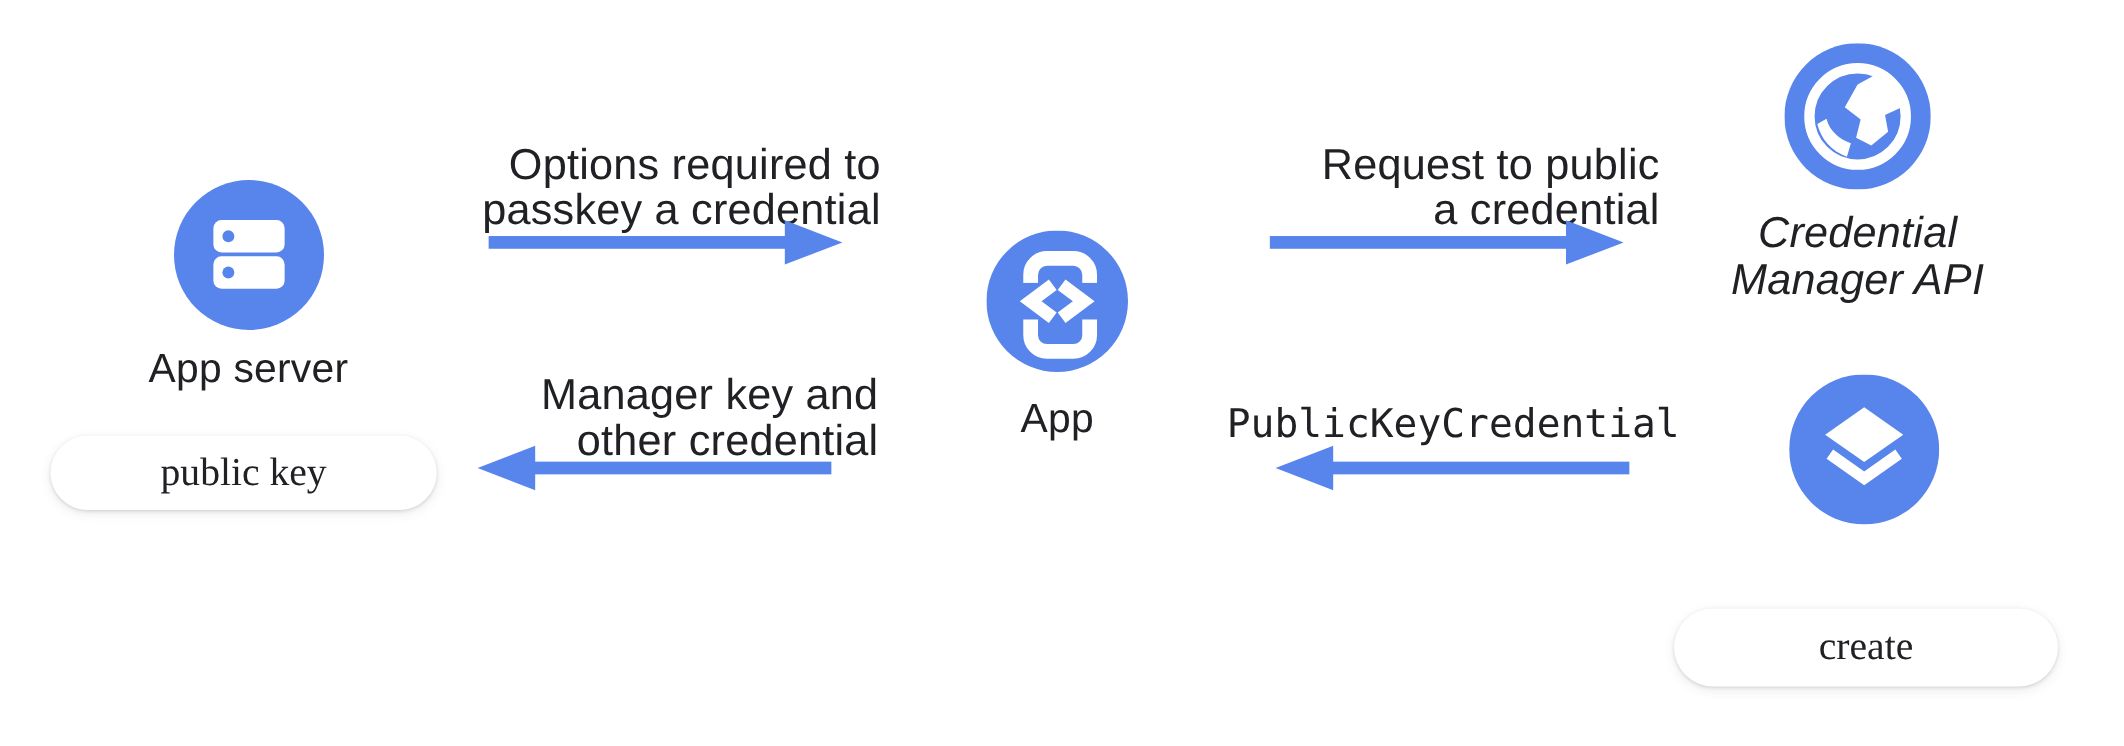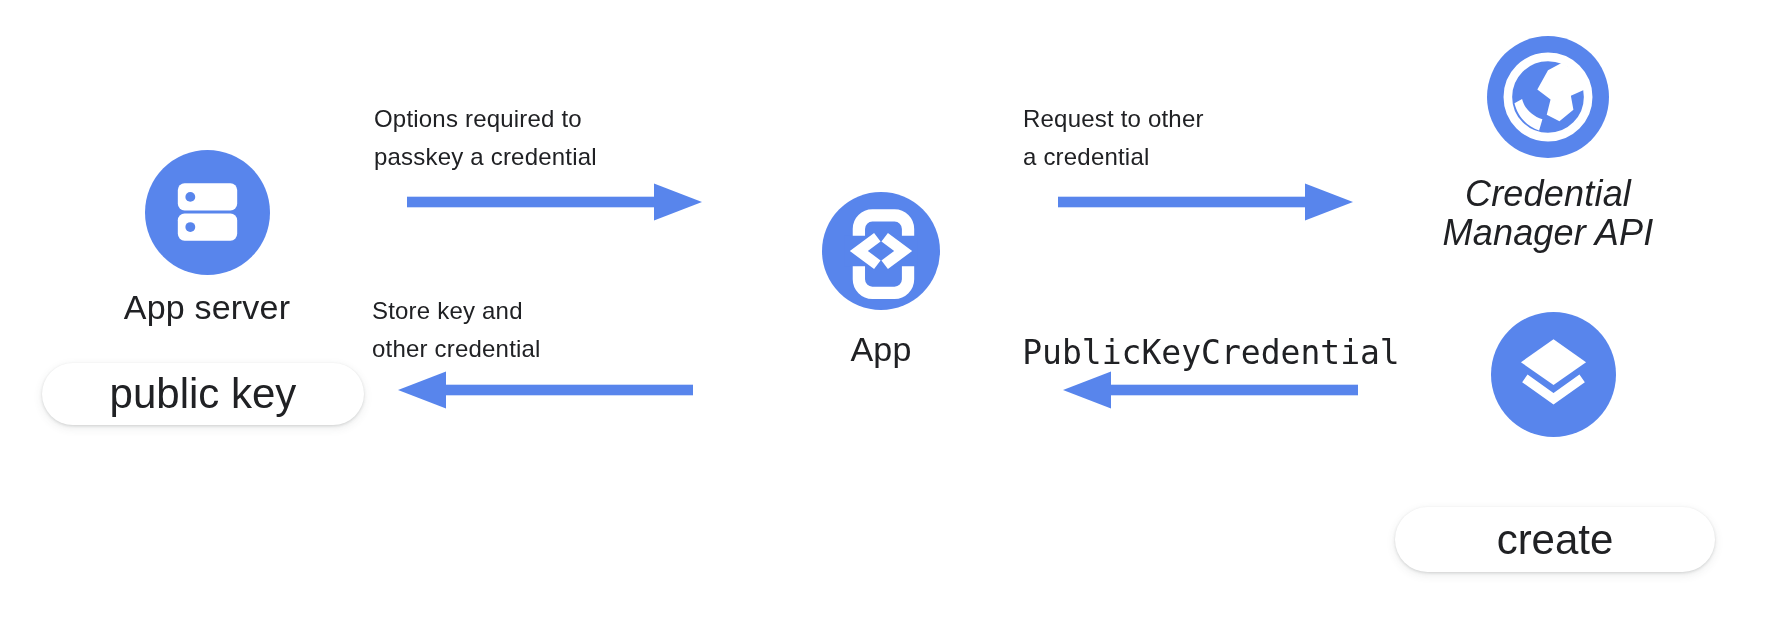--- a/index.html
+++ b/index.html
@@ -7,33 +7,33 @@
     position:relative;width:1770px;height:622px;background:#fff;overflow:hidden;
     font-family:"Liberation Sans",sans-serif;color:var(--text,#202124);
   }
   .abs{position:absolute;}
   .node-label{
     text-align:center;font-size:34px;font-weight:500;letter-spacing:.2px;
     color:var(--text,#202124);line-height:39px;
   }
   .node-label.lg{font-size:36px;font-style:italic;}
   .arrow-label{
-    text-align:left;font-size:24px;font-weight:400;letter-spacing:.2px;
-    color:var(--text,#202124);line-height:38px;
+    text-align:right;font-size:36px;font-weight:400;letter-spacing:.2px;
+    color:var(--text,#202124);line-height:38px;margin-top:18px;
   }
   .mono-label{
     text-align:center;font-size:33px;font-weight:400;
     font-family:"DejaVu Sans Mono","Liberation Mono",monospace;
     color:var(--text,#202124);line-height:38px;
   }
   .pill{
     background:var(--pill-bg,#fff);border-radius:33px;
     box-shadow:0 1px 3px rgba(60,64,67,.18),0 3px 10px rgba(60,64,67,.10);
     display:flex;align-items:center;justify-content:center;
-    font-size:42px;font-weight:500;color:var(--text,#202124);
+    font-size:33px;font-weight:500;color:var(--text,#202124);font-family:Liberation Serif, serif;
   }
   .arrow svg{display:block;width:100%;height:100%;}
   .arrow .fillpart{fill:var(--accent,#5885EC);}
   .flip{transform:scaleX(-1);}
   .icon-blue{fill:var(--accent,#5885EC);}
 </style>
 </head>
 <body>
 
 <div class="canvas">
@@ -70,21 +70,21 @@
         <rect x="15" y="9.5" width="20" height="31.5" rx="5.5" fill="none" stroke="#fff" stroke-width="5"></rect>
         <rect class="icon-blue" x="9" y="17.8" width="30" height="12.4"></rect>
         <path d="M22.5 18.4 L15 24 L22.5 29.6" fill="none" stroke="#fff" stroke-width="4.4" stroke-linejoin="miter"></path>
         <path d="M25.5 18.4 L33 24 L25.5 29.6" fill="none" stroke="#fff" stroke-width="4.4" stroke-linejoin="miter"></path>
       </svg>
     </span>
   </div>
   <div class="abs node-label" style="left:731px;top:330px;width:300px;">App</div>
 
   <div class="abs arrow-label" style="left:1023px;top:100px;width:360px;">
-    <div>Request to other</div>
+    <div>Request to public</div>
     <div>a credential</div>
   </div>
   <div class="abs arrow" style="left:1058px;top:182px;width:296px;height:40px;">
     <svg viewBox="0 0 296 40">
       <rect class="fillpart" x="0" y="14.7" width="252" height="10.6"></rect>
       <polygon class="fillpart" points="247,1.5 295,20 247,38.5"></polygon>
     </svg>
   </div>
 
   <div class="abs" style="left:1487px;top:36px;width:122px;height:122px;">
@@ -96,21 +96,21 @@
         <path fill="#fff" d="M10.8 26.5 C12 31.5 15.5 35.5 20.5 37.2 L21.8 32.8 C18 31.5 14.8 28.8 13.8 24.8 Z"></path>
       </svg>
     </span>
   </div>
   <div class="abs node-label lg" style="left:1398px;top:174px;width:300px;">
     <div>Credential</div>
     <div>Manager API</div>
   </div>
 
   <div class="abs arrow-label" style="left:372px;top:292px;width:360px;">
-    <div>Store key and</div>
+    <div>Manager key and</div>
     <div>other credential</div>
   </div>
   <div class="abs arrow flip" style="left:397px;top:370px;width:296px;height:40px;">
     <svg viewBox="0 0 296 40">
       <rect class="fillpart" x="0" y="14.7" width="252" height="10.6"></rect>
       <polygon class="fillpart" points="247,1.5 295,20 247,38.5"></polygon>
     </svg>
   </div>
 
   <div class="abs mono-label" style="left:1011px;top:334px;width:400px;">PublicKeyCredential</div>

